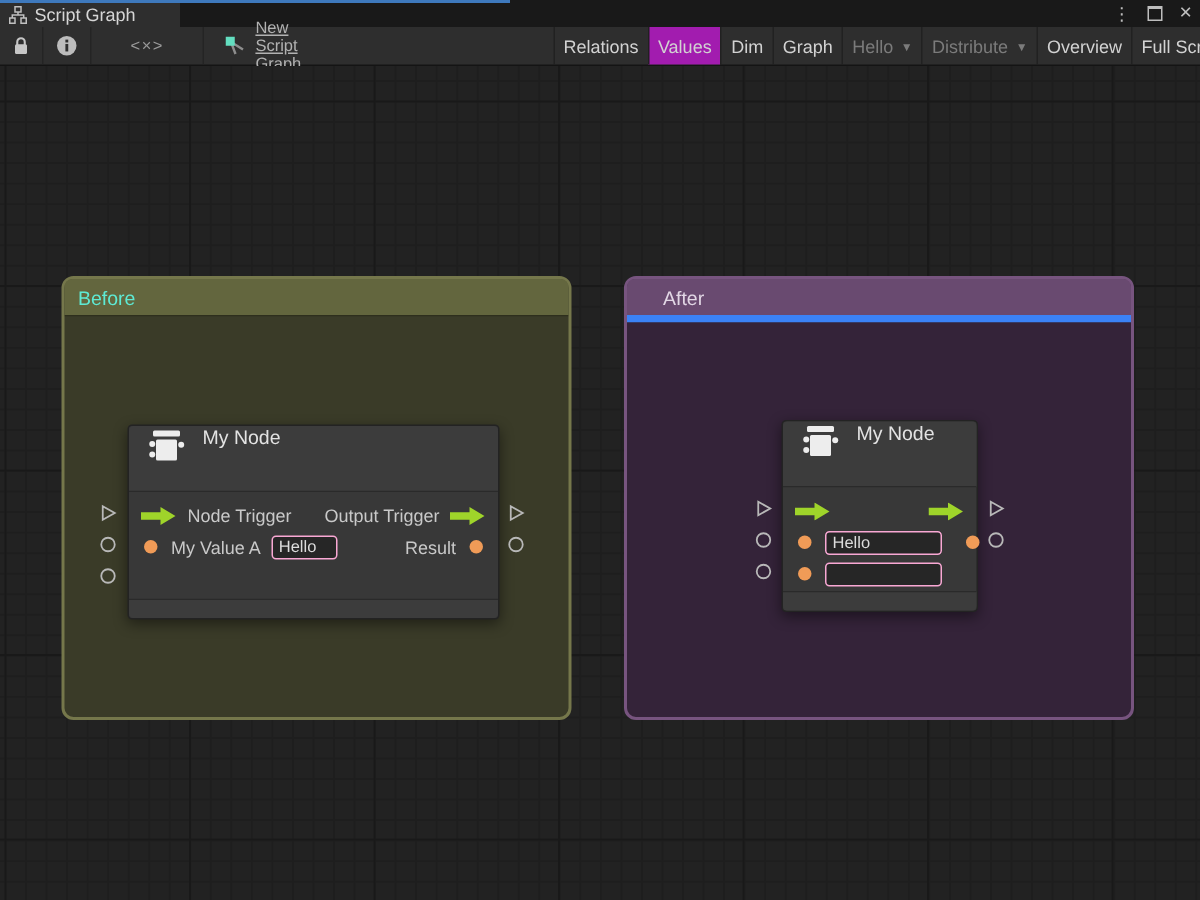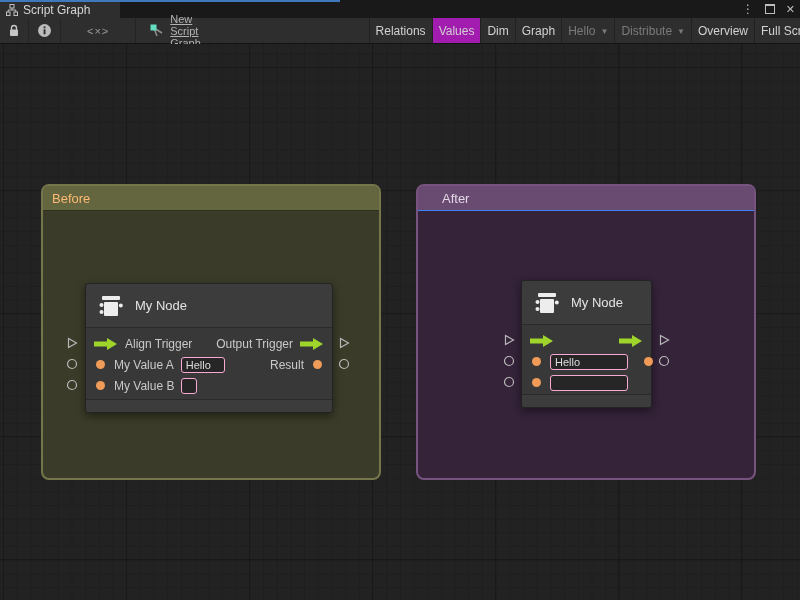--- a/index.html
+++ b/index.html
@@ -51,34 +51,34 @@
       linear-gradient(to right,#1e1e1e 1px,transparent 1px),
       linear-gradient(to bottom,#1e1e1e 1px,transparent 1px);
     background-size:123px 123px,123px 123px,13.7px 13.7px,13.7px 13.7px;
     background-position:3px 23px,3px 23px,3px 23px,3px 23px;
   }
 
   
   .group{position:absolute;border-radius:8px;box-sizing:border-box;}
   .group-header{height:24px;display:flex;align-items:center;padding:0 9px;font-size:13px;border-radius:5px 5px 0 0;}
   .group-before{left:41px;top:140px;width:340px;height:296px;background:#3a3b28;border:2px solid #75774b;}
-  .group-before .group-header{background:#63663e;border-bottom:1px solid #2e2f1d;color:#fdba74;text-align:right;}
+  .group-before .group-header{background:#63663e;border-bottom:1px solid #2e2f1d;color:#5eead4;text-align:right;}
   .group-after{left:416px;top:140px;width:340px;height:296px;background:#342339;border:2px solid #77547f;}
-  .group-after .group-header{background:#694a70;border-bottom:1px solid #3b82f6;color:#e2d7e5;padding-left:24px;}
+  .group-after .group-header{background:#694a70;border-bottom:5px solid #3b82f6;color:#e2d7e5;padding-left:24px;}
 
   
   .node{
     position:absolute;background:#383838;border:1px solid #232323;border-radius:3px;
     box-shadow:0 3px 9px rgba(0,0,0,.45);box-sizing:border-box;
     display:flex;flex-direction:column;
   }
   .node1{left:85px;top:239px;width:248px;height:130px;}
   .node2{left:521px;top:236px;width:131px;height:128px;}
   .node-header{
-    height:43px;flex:0 0 43px;display:flex;align-items:center;gap:11px;padding:0 12px;
+    height:43px;flex:0 0 43px;display:flex;align-items:flex-start;gap:11px;padding:0 12px;
     background:#3c3c3c;border-bottom:1px solid #2a2a2a;border-radius:3px 3px 0 0;
     color:#e3e3e3;font-size:13px;
   }
   .node-rows{flex:1;padding:5px 0 0;}
   .node-row{height:21px;display:flex;align-items:center;padding:0 8px;gap:7px;color:#c9c9c9;font-size:12px;}
   .row-spacer{flex:1;}
   .port-dot{width:9px;height:9px;border-radius:50%;background:#f09b57;flex:0 0 9px;margin:0 2px;}
   .flow-arrow{display:flex;align-items:center;}
   .field{
     height:16px;background:#262626;border:1px solid #f9a8d4;border-radius:3px;
@@ -209,42 +209,36 @@
       </span>
       <span>My Node</span>
     </div>
     <div class="node-rows">
       <div class="node-row">
         <span class="flow-arrow">
           <svg width="24" height="12" viewBox="0 0 24 12">
               <path d="M0 3.5 h13 V0 l10 6 -10 6 V8.5 H0 z" fill="#9fd42a"></path>
             </svg>
         </span>
-        <span>Align Trigger</span>
+        <span>Node Trigger</span>
         <span class="row-spacer"></span>
         <span>Output Trigger</span>
         <span class="flow-arrow">
           <svg width="24" height="12" viewBox="0 0 24 12">
               <path d="M0 3.5 h13 V0 l10 6 -10 6 V8.5 H0 z" fill="#9fd42a"></path>
             </svg>
         </span>
       </div>
       <div class="node-row">
         <span class="port-dot"></span>
         <span>My Value A</span>
         <input class="field w-sm" value="Hello" style="">
         <span class="row-spacer"></span>
         <span>Result</span>
         <span class="port-dot"></span>
-      </div>
-      <div class="node-row">
-        <span class="port-dot"></span>
-        <span>My Value B</span>
-        <input class="field w-sq" value="" style="">
-        <span class="row-spacer"></span>
       </div>
     </div>
     <div class="node-footer"></div>
   </div>
 
   <span class="oport" style="left:66px;top:291px;">
     <svg width="12" height="12">
         <path d="M2.5 1.5 L10.5 6 L2.5 10.5 Z" fill="none" stroke="#b8b8b8" stroke-width="1.2"></path>
       </svg>
   </span>

